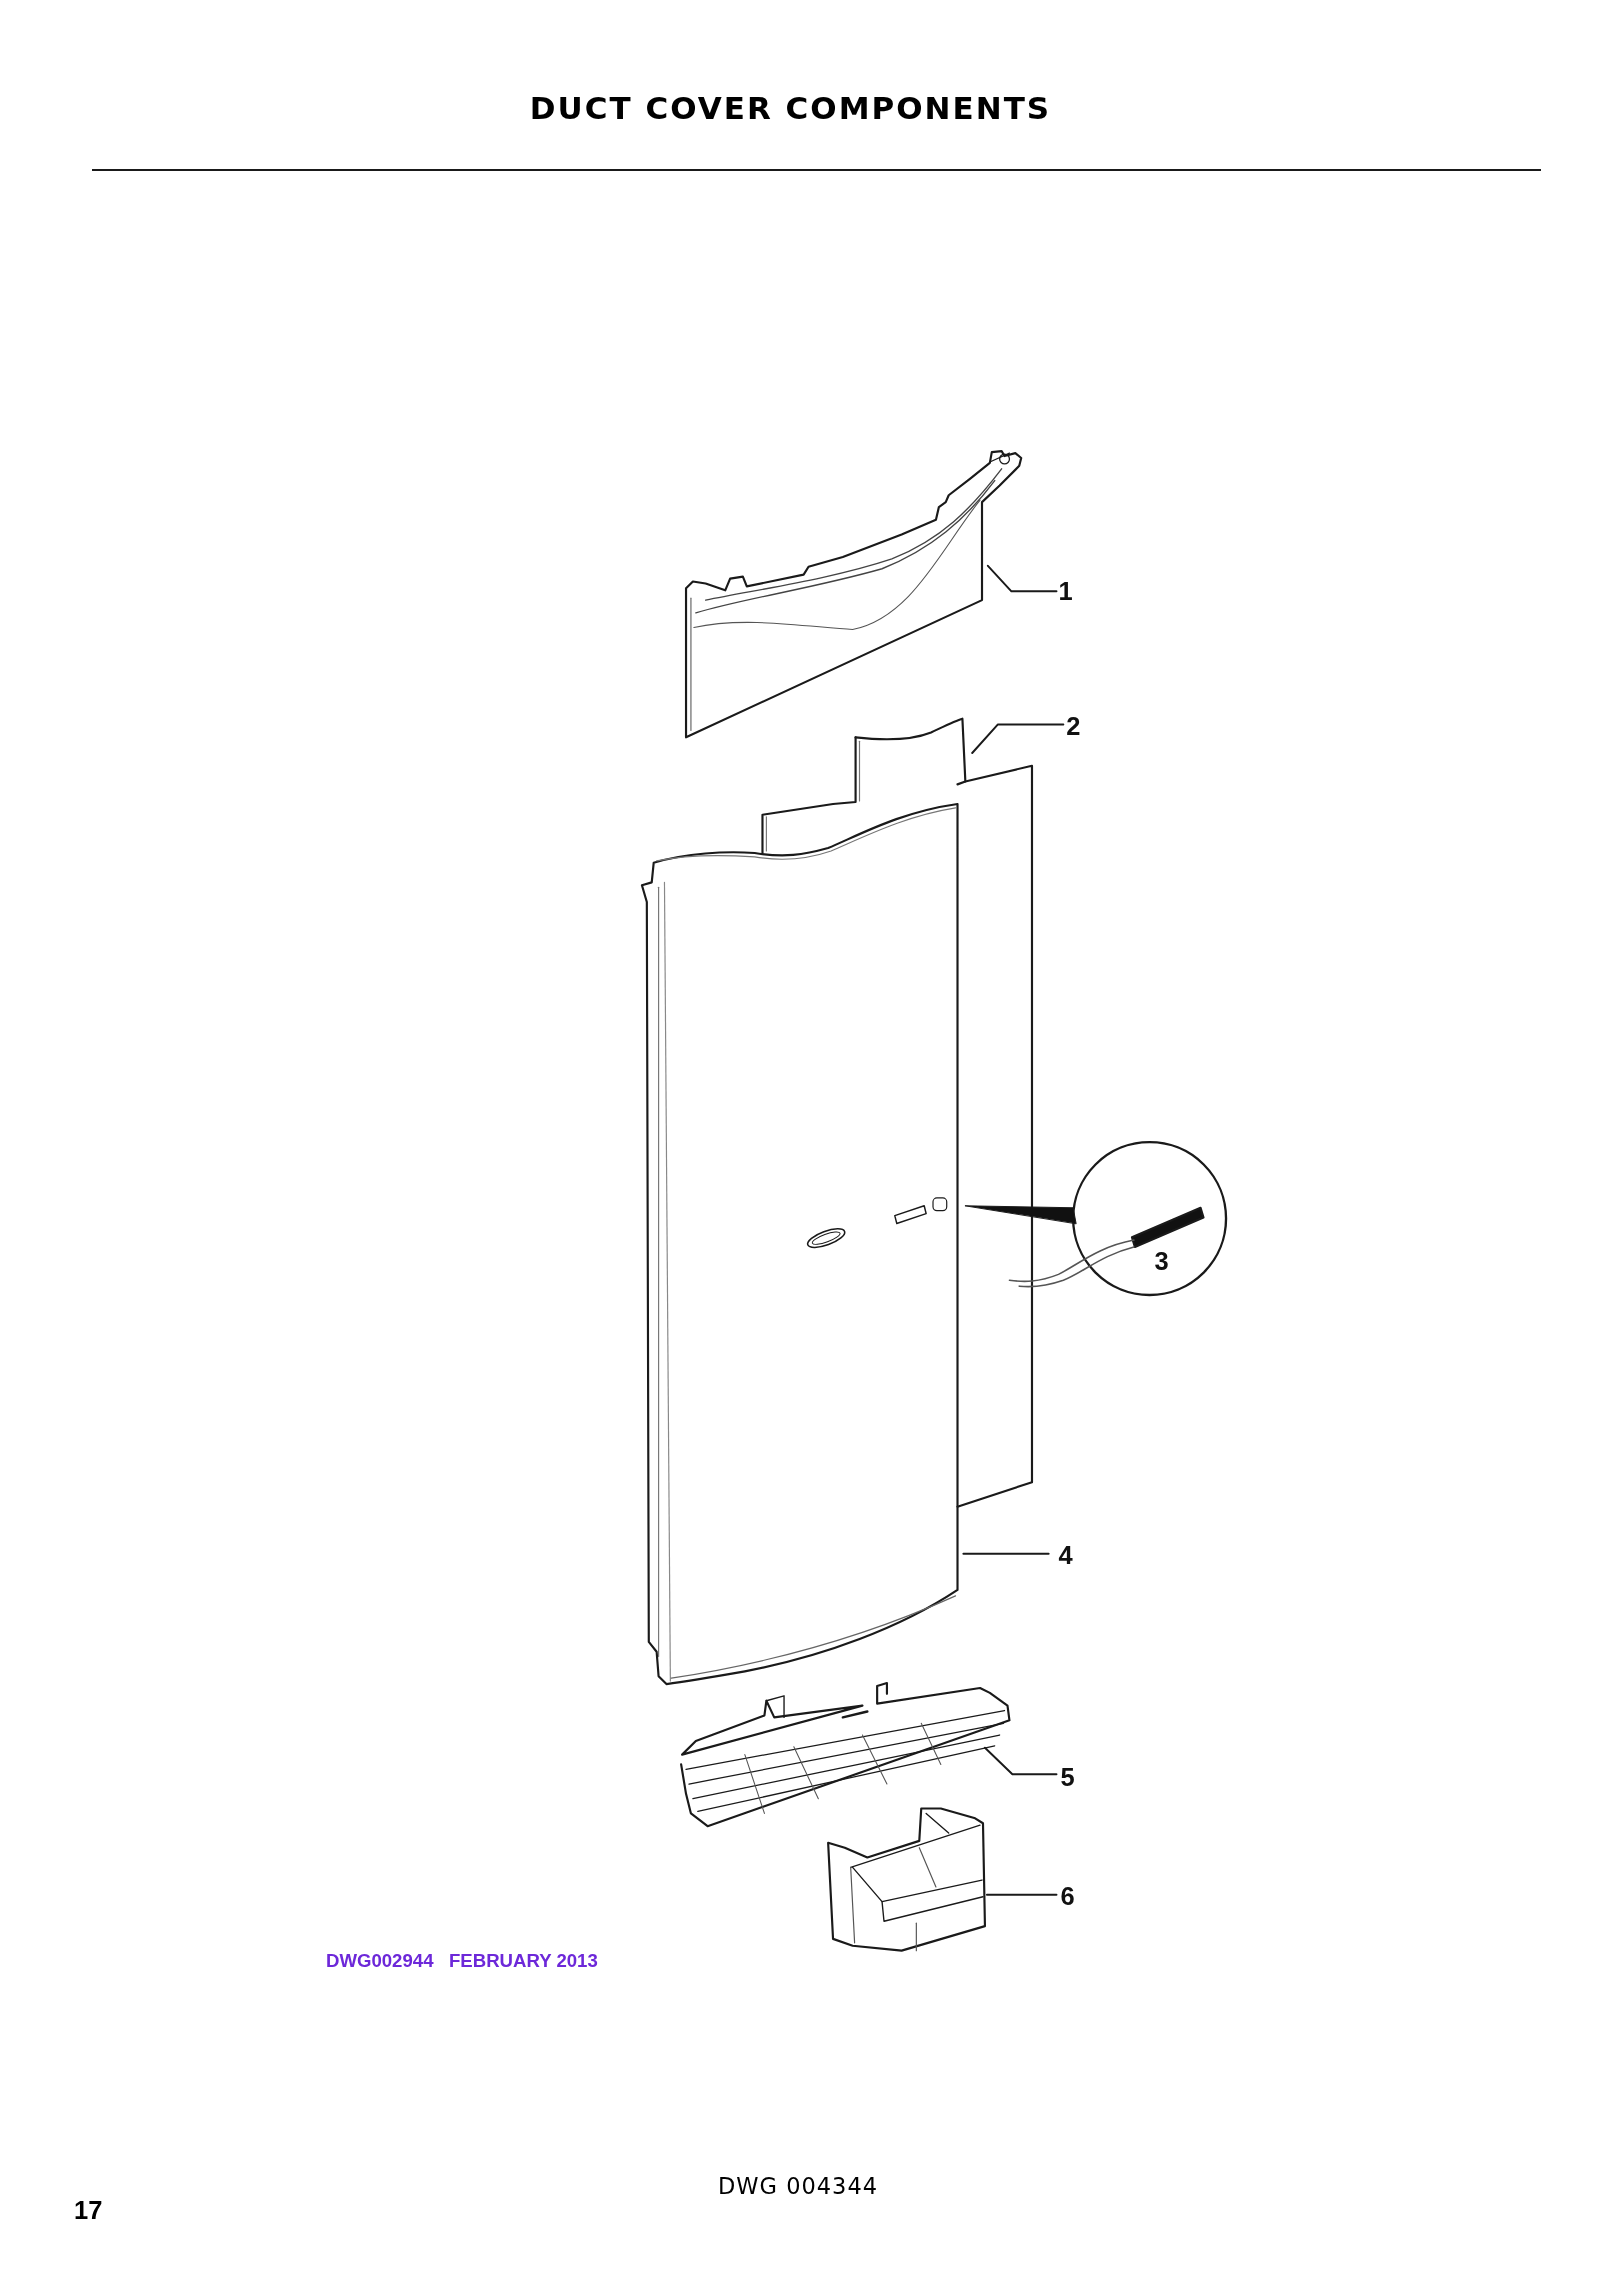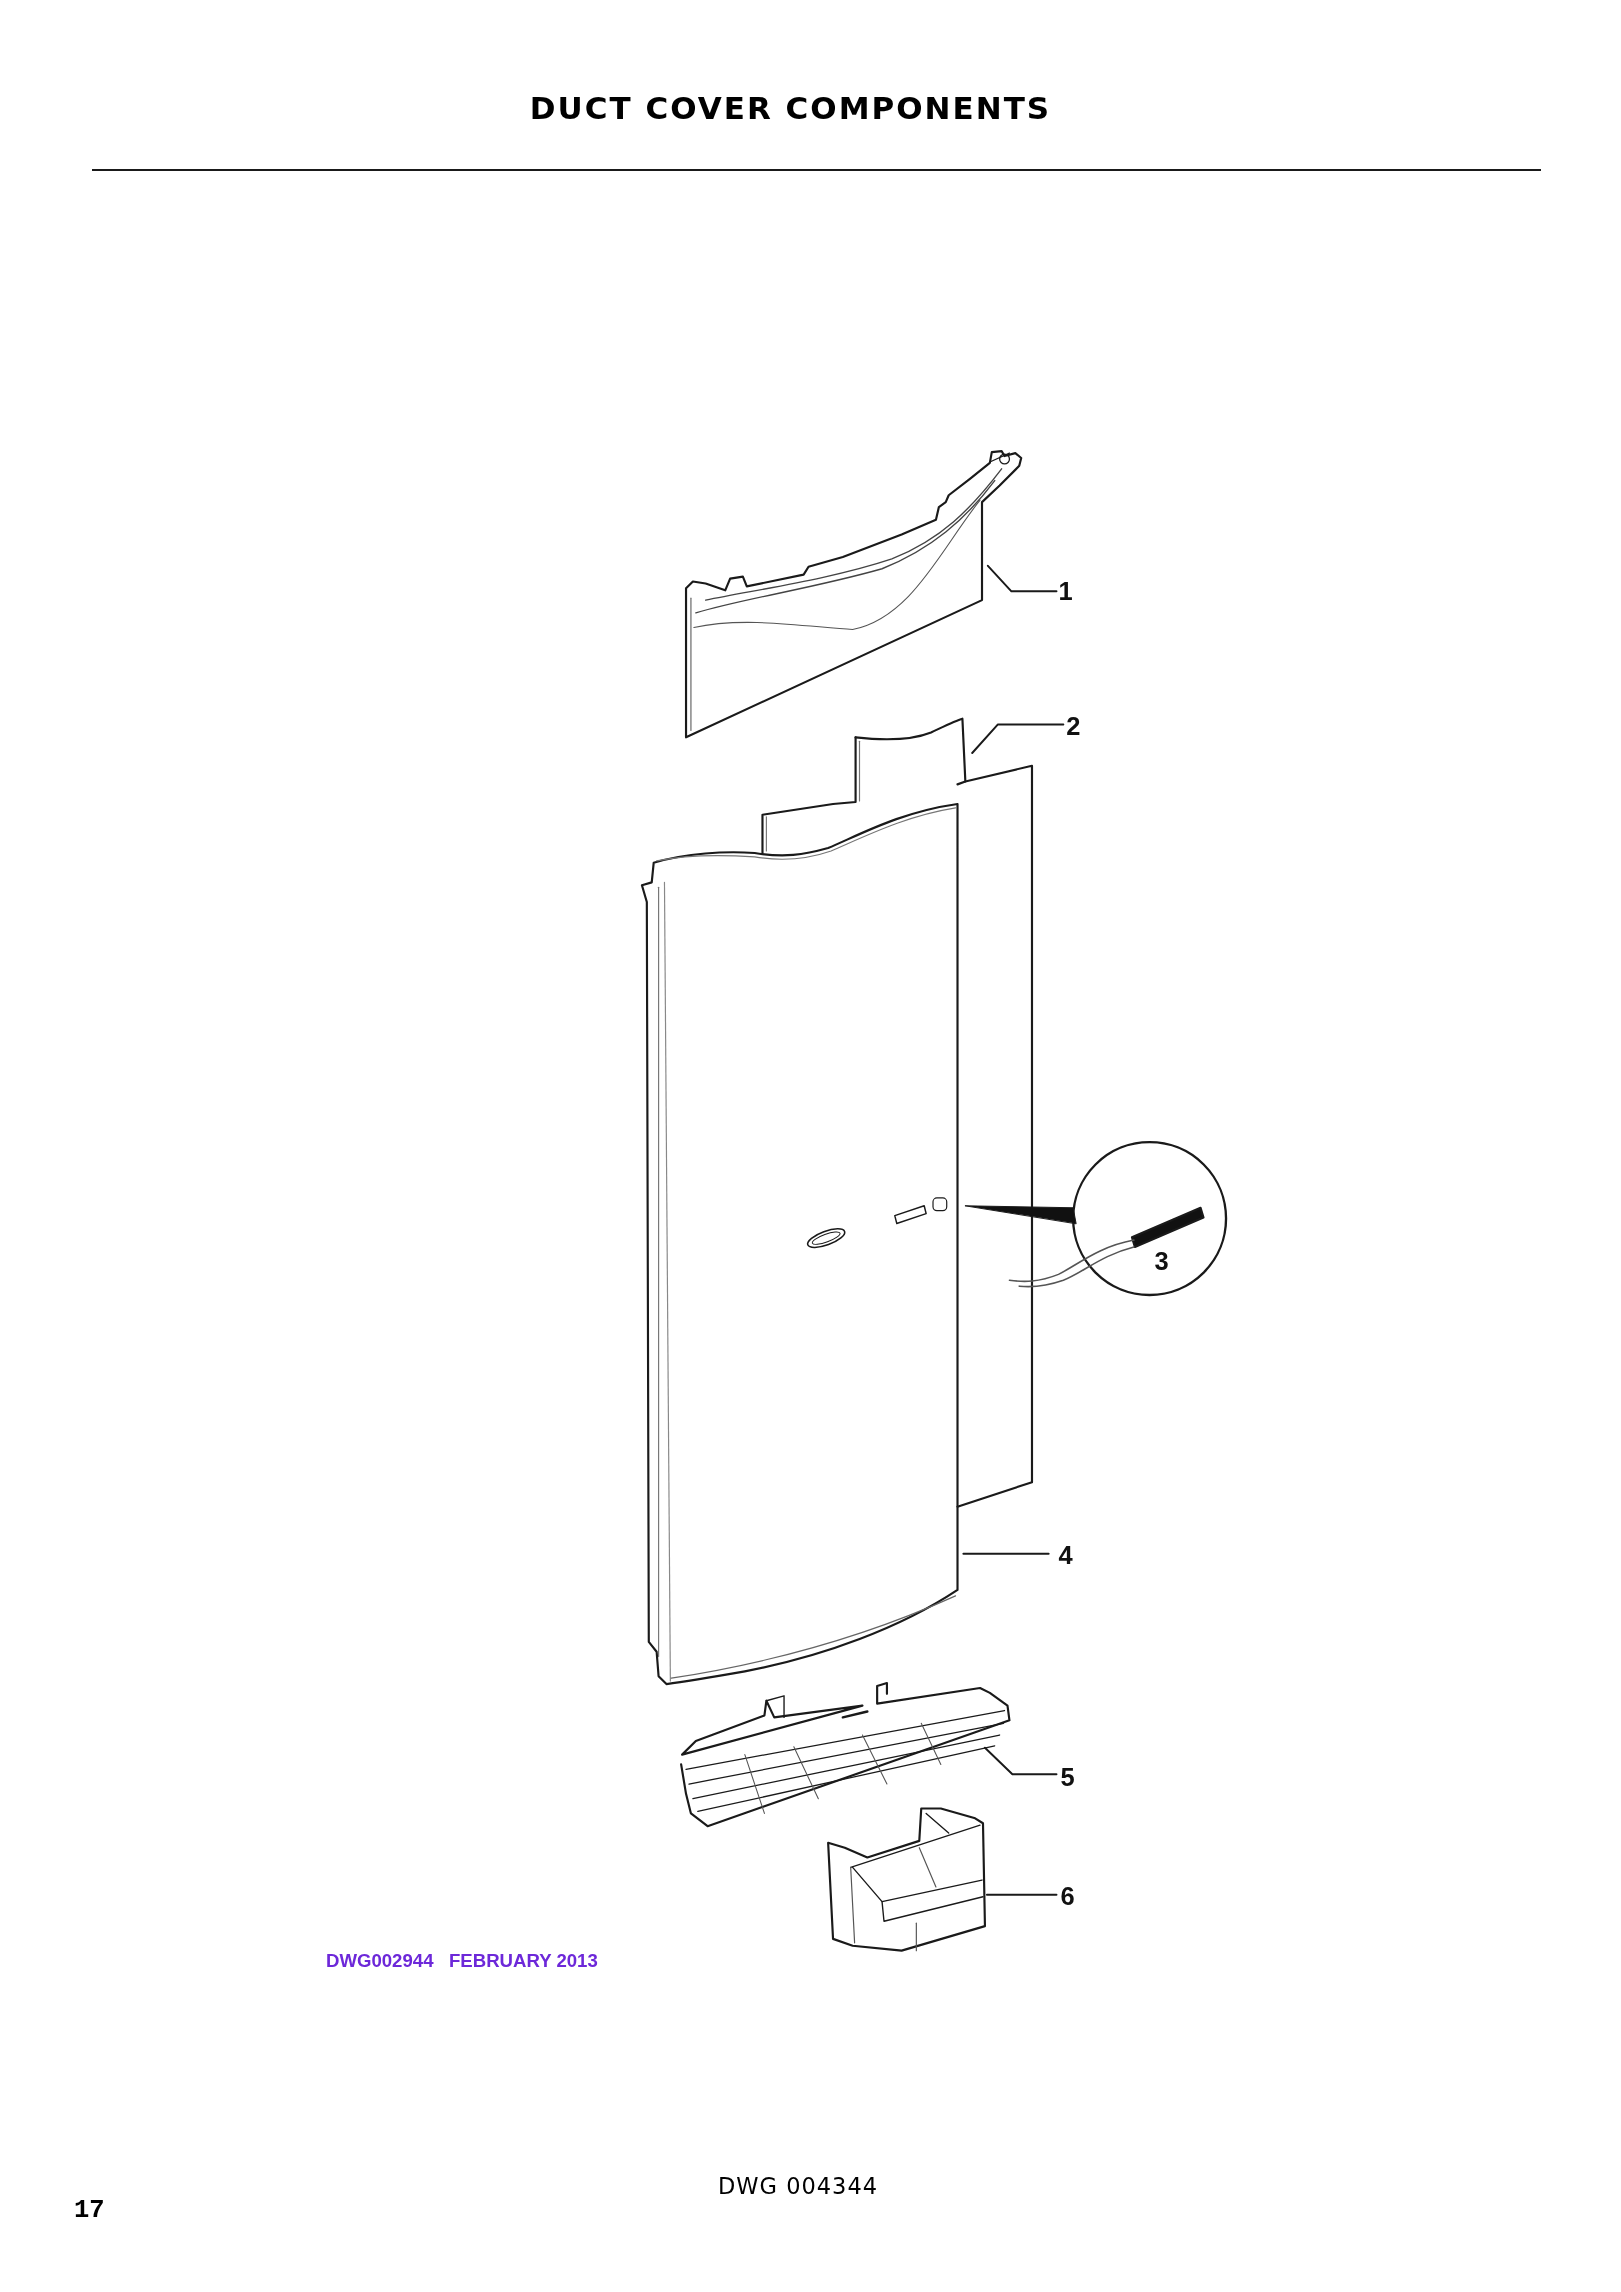--- a/index.html
+++ b/index.html
@@ -3,21 +3,21 @@
 <meta charset="utf-8">
 <style>
   html, body { margin: 0; padding: 0; background: #ffffff; }
   body { width: 1621px; height: 2293px; position: relative; overflow: hidden; font-family: "Liberation Sans", sans-serif; color: #000; }
   .title { position: absolute; left: 0; width: 1581px; top: 90px; text-align: center; font-family: "DejaVu Sans", sans-serif; font-weight: bold; font-size: 31px; letter-spacing: 2px; }
   .rule { position: absolute; left: 92px; top: 169px; width: 1449px; height: 2px; background: #1a1a1a; }
   .drawing { position: absolute; left: 0; top: 0; width: 1621px; height: 2293px; }
   .caption { position: absolute; left: 326px; top: 1950px; font-family: "Liberation Sans", sans-serif; font-weight: bold; font-size: 18.6px; color: #6d28d9; white-space: pre; }
   .callout { font-family: "Liberation Sans", sans-serif; font-weight: bold; font-size: 26px; fill: #111; }
   .footer-dwg { position: absolute; left: 718px; top: 2173px; font-family: "DejaVu Sans", sans-serif; font-size: 22.5px; letter-spacing: 1px; }
-  .page-num { position: absolute; left: 74px; top: 2196px; font-family: Liberation Mono, monospace; font-weight: bold; font-size: 25.5px; }
+  .page-num { position: absolute; left: 74px; top: 2196px; font-family: Liberation Sans, sans-serif; font-weight: bold; font-size: 25.5px; }
 </style>
 </head>
 <body>
 
 <div class="title">DUCT COVER COMPONENTS</div>
 <div class="rule"></div>
 
 <svg class="drawing" viewBox="0 0 1654 2339" xmlns="http://www.w3.org/2000/svg">
   <g fill="none" stroke="#1a1a1a" stroke-width="2.2" stroke-linejoin="round" stroke-linecap="round">
 

